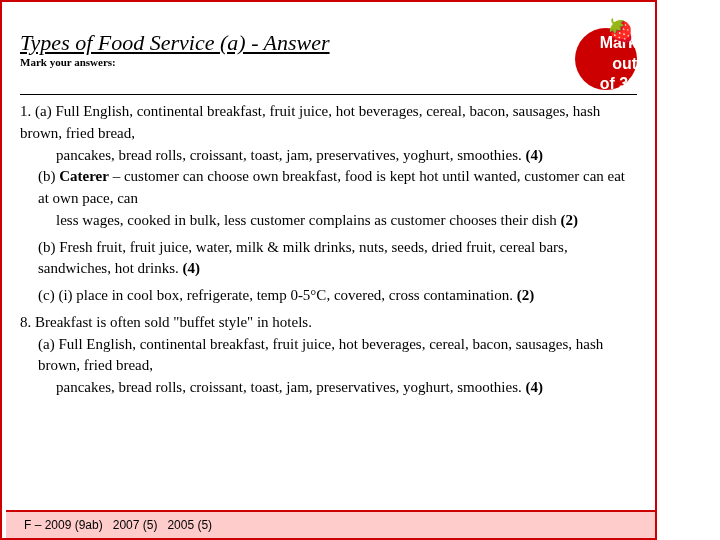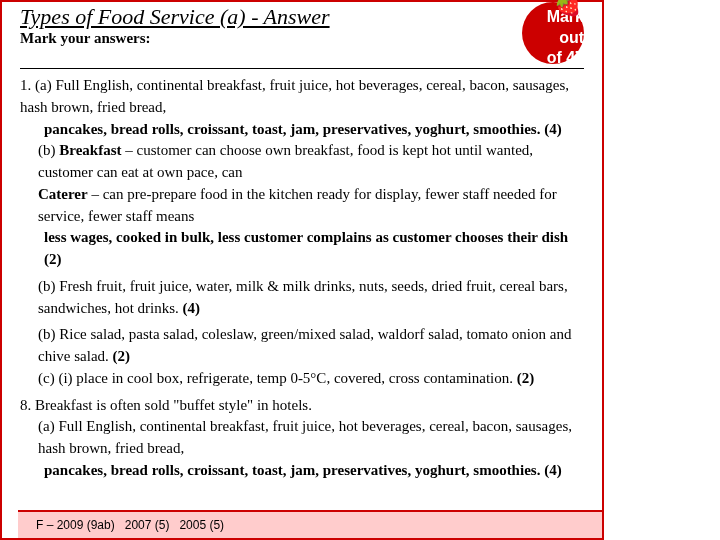--- a/index.html
+++ b/index.html
@@ -5,26 +5,26 @@
     * { margin: 0; padding: 0; box-sizing: border-box; }
     body {
       width: 720px;
       height: 540px;
       background: #fff;
       font-family: 'Times New Roman', Times, serif;
       font-size: 13px;
       overflow: hidden;
     }
     .page {
-      width: 604px;
+      width: 657px;
       height: 540px;
       background: #fff;
       border: 2px solid #c00;
       position: relative;
-      padding: 0 18px 8px 18px;
+      padding: 26px 18px 8px 18px;
     }
     .header-row {
       display: flex;
       align-items: flex-start;
       justify-content: space-between;
       margin-bottom: 4px;
     }
     .title {
       font-size: 22px;
       font-style: italic;
@@ -56,21 +56,21 @@
       font-size: 22px;
     }
     .mark-text {
       margin-top: 10px;
       font-size: 16px;
       font-weight: bold;
       line-height: 1.3;
       text-align: right;
     }
     .subtitle {
-      font-size: 15px;
+      font-size: 11px;
       font-weight: bold;
       margin-bottom: 7px;
       color: #000;
     }
     .divider {
       border: none;
       border-top: 1.5px solid #000;
       margin-bottom: 6px;
     }
     .content {
@@ -78,27 +78,26 @@
       line-height: 1.45;
       color: #000;
     }
     .section {
       margin-bottom: 5px;
     }
     .indent1 {
       margin-left: 18px;
     }
     .indent2 {
-      margin-left: 24px;
-      font-weight: bold;
+      margin-left: 36px;
     }
     .footer {
       position: absolute;
       bottom: 0;
-      left: 16px;
+      left: 4px;
       right: 0;
       background: #ffcccc;
       border-top: 2px solid #c00;
       padding: 6px 18px 6px 18px;
       font-size: 12px;
       font-family: Arial, sans-serif;
     }
     .footer-row {
       display: flex;
       gap: 18px;
@@ -111,43 +110,41 @@
 <div class="page">
   <div class="header-row">
     <div>
       <div class="title">Types of Food Service (a) - Answer</div>
       <div class="subtitle">Mark your answers:</div>
     </div>
     <div class="mark-badge">
       <span class="raspberry">🍓</span>
       <div class="mark-text">
         <span>Mark out</span><br>
-        <span>of 47</span>
+        <span>of 31</span>
       </div>
     </div>
   </div>
 
   <hr class="divider">
 
   <div class="content">
 
     <div class="section">
       <div>1. (a) Full English, continental breakfast, fruit juice, hot beverages, cereal, bacon, sausages, hash brown, fried bread,</div>
       <div class="indent2">pancakes, bread rolls, croissant, toast, jam, preservatives, yoghurt, smoothies. <strong>(4)</strong></div>
-      <div class="indent1">(b) <strong>Breakfast</strong> – customer can choose own breakfast, food is kept hot until wanted, customer can eat at own pace, can</div>
-      <div class="indent1"><strong>Caterer</strong> – can pre-prepare food in the kitchen ready for display, fewer staff needed for service, fewer staff means</div>
+      <div class="indent1">(b) <strong>Caterer</strong> – customer can choose own breakfast, food is kept hot until wanted, customer can eat at own pace, can</div>
       <div class="indent2">less wages, cooked in bulk, less customer complains as customer chooses their dish <strong>(2)</strong></div>
     </div>
 
     <div class="section">
       <div class="indent1">(b) Fresh fruit, fruit juice, water, milk &amp; milk drinks, nuts, seeds, dried fruit, cereal bars, sandwiches, hot drinks. <strong>(4)</strong></div>
     </div>
 
     <div class="section">
-      <div class="indent1">(b) Rice salad, pasta salad, coleslaw, green/mixed salad, waldorf salad, tomato onion and chive salad. <strong>(2)</strong></div>
       <div class="indent1">(c) (i) place in cool box, refrigerate, temp 0-5°C, covered, cross contamination. <strong>(2)</strong></div>
     </div>
 
     <div class="section">
       <div>8. Breakfast is often sold "buffet style" in hotels.</div>
       <div class="indent1">(a) Full English, continental breakfast, fruit juice, hot beverages, cereal, bacon, sausages, hash brown, fried bread,</div>
       <div class="indent2">pancakes, bread rolls, croissant, toast, jam, preservatives, yoghurt, smoothies. <strong>(4)</strong></div>
     </div>
 
   </div>

